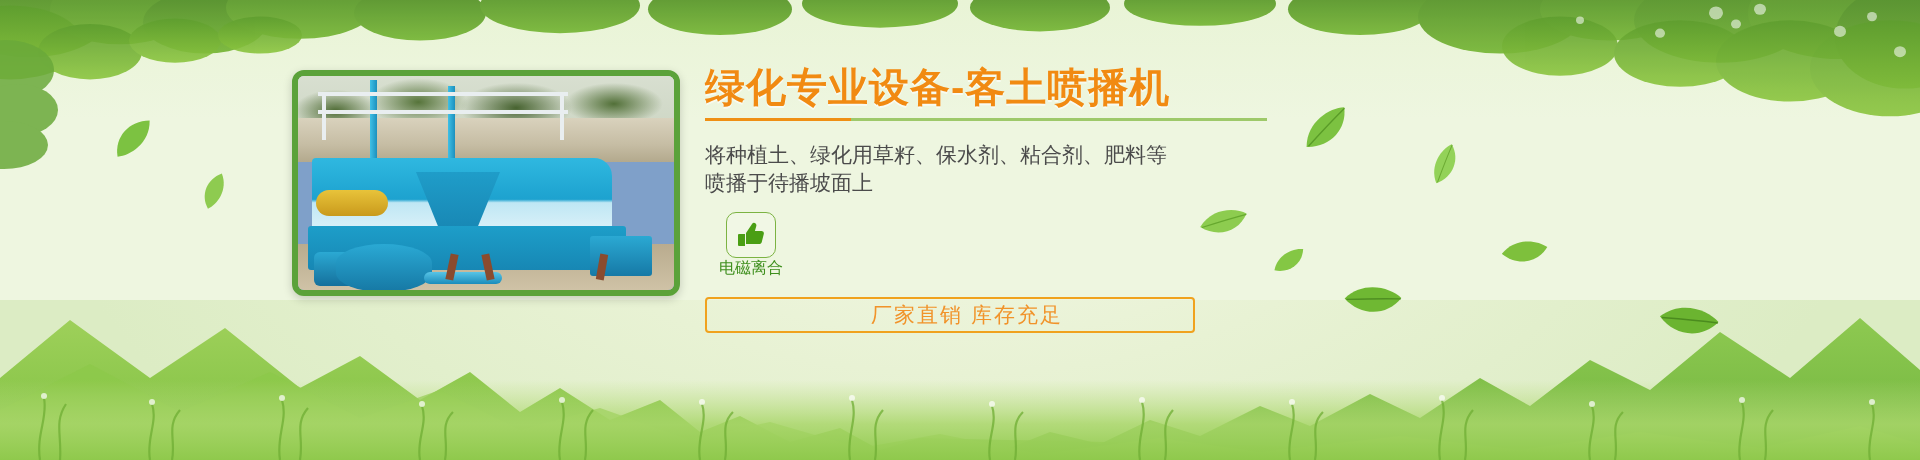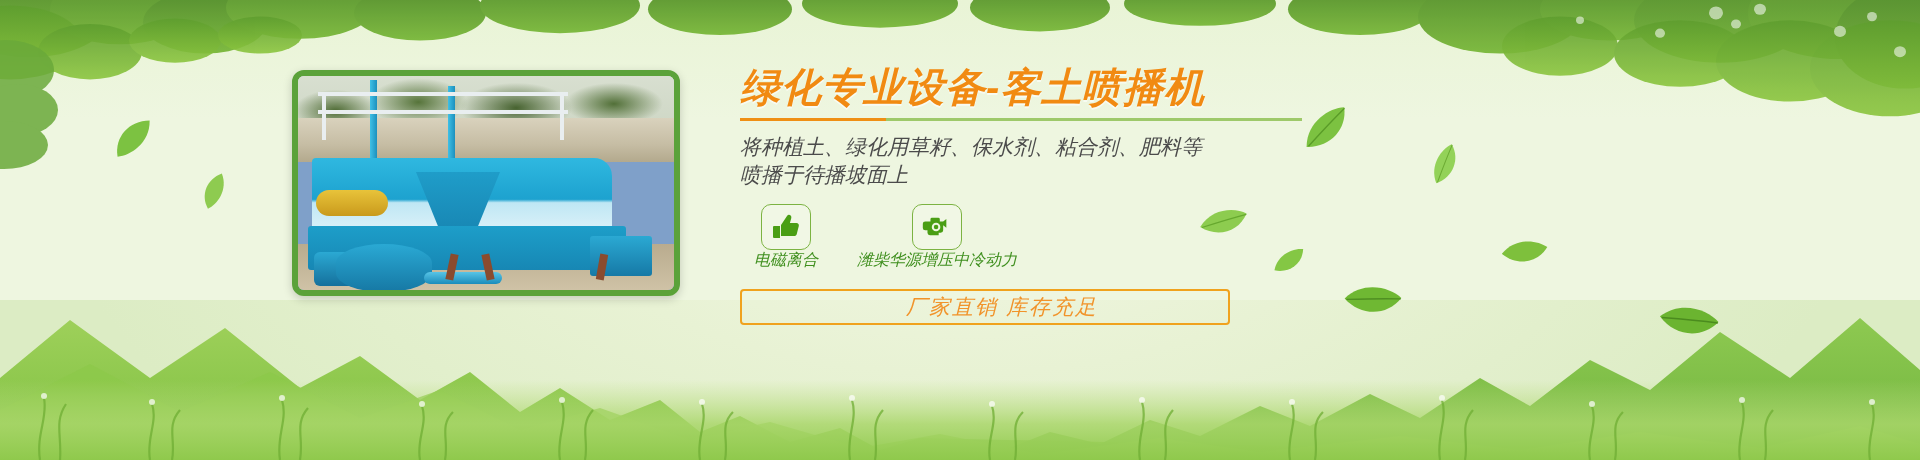--- a/index.html
+++ b/index.html
@@ -66,30 +66,30 @@
               background:linear-gradient(180deg,#57c4e6 0%,#1b8cbb 100%); border-radius:6px; }
   .ph-yellow{ position:absolute; left:18px; top:114px; width:72px; height:26px;
               background:linear-gradient(180deg,#e8c33a 0%,#c99a1c 100%); border-radius:13px; }
   .ph-box   { position:absolute; right:22px; top:160px; width:62px; height:40px;
               background:linear-gradient(180deg,#2ba9d3 0%,#1679a6 100%); border-radius:3px; }
   .ph-leg   { position:absolute; bottom:10px; width:8px; height:26px; background:#8a4b2e; }
   .ph-mast  { position:absolute; width:7px; background:linear-gradient(90deg,#3fc0e6,#1c90be); }
   .ph-rail  { position:absolute; background:#e9eef0; }
 
   
-  #content { position:absolute; left:740px; top:64px; width:580px;font-style:italic; }
+  #content { position:absolute; left:705px; top:64px; width:580px; }
   #headline {
     font-size:40px; font-weight:bold; letter-spacing:1px; line-height:1.15;
     color:#f18a12;
     text-shadow:0 2px 0 rgba(255,255,255,.6);
     white-space:nowrap;
   }
   #divider { margin-top:8px; width:562px; height:3px;
     background:linear-gradient(90deg,#ef8f14 0%,#ef8f14 26%,#9ec96a 26%,#9ec96a 100%); }
-  #subtitle { margin-top:12px; font-size:21px; line-height:1.32; color:#4b4b4b; }
+  #subtitle { margin-top:20px; font-size:21px; line-height:1.32; color:#4b4b4b; }
   #subtitle div { white-space:nowrap; }
 
   
   #features { margin-top:16px; display:flex; align-items:flex-start; }
   .feature { display:flex; flex-direction:column; align-items:center; }
   .f-icon {
     width:50px; height:46px; border:1.6px solid #7cb342; border-radius:10px;
     display:flex; align-items:center; justify-content:center;
     background:rgba(255,255,255,.18);
   }
@@ -317,33 +317,20 @@
           <svg width="30" height="28" viewBox="0 0 30 28" fill="#4a9e14">
             <path d="M3,13 h6 v12 h-6 a1,1 0 0 1 -1,-1 v-10 a1,1 0 0 1 1,-1 z"></path>
             <path d="M10,12 l6,-9 c1.6,-2.4 5,-0.6 4.3,2 l-1.4,5 h6.6 c1.6,0 2.7,1.4 2.3,2.9 l-2.1,8.3
                      c-0.3,1.1 -1.3,1.8 -2.4,1.8 h-13.3 z"></path>
           </svg>
         </div>
         <div class="f-label">电磁离合</div>
       </div>
 
 
-      <div class="feature" style="width:210px;">
-        <div class="f-icon">
-          <svg width="32" height="28" viewBox="0 0 34 30" fill="#4a9e14">
-            <path d="M6,9 h4 v-2.4 a1.6,1.6 0 0 1 1.6,-1.6 h6.8 a1.6,1.6 0 0 1 1.6,1.6 v2.4 h3.6
-                     l3.4,-2.6 v9.4 l-3.4,-2.6 v5.4 a2.6,2.6 0 0 1 -2.6,2.6 h-2.2 v2.6 h-9.4
-                     a2.6,2.6 0 0 1 -2.6,-2.6 v-2.6 h-2.4 a2.6,2.6 0 0 1 -2.6,-2.6 v-4.4
-                     a2.6,2.6 0 0 1 2.6,-2.6 z"></path>
-            <circle cx="16" cy="15" r="4.6" fill="#eef6e0"></circle>
-            <circle cx="16" cy="15" r="2.4" fill="#4a9e14"></circle>
-          </svg>
-        </div>
-        <div class="f-label">潍柴华源增压中冷动力</div>
-      </div>
 
     </div>
 
     <div id="cta">
       <div id="cta-text">厂家直销  库存充足</div>
     </div>
 
   </div>
 </div>
 

